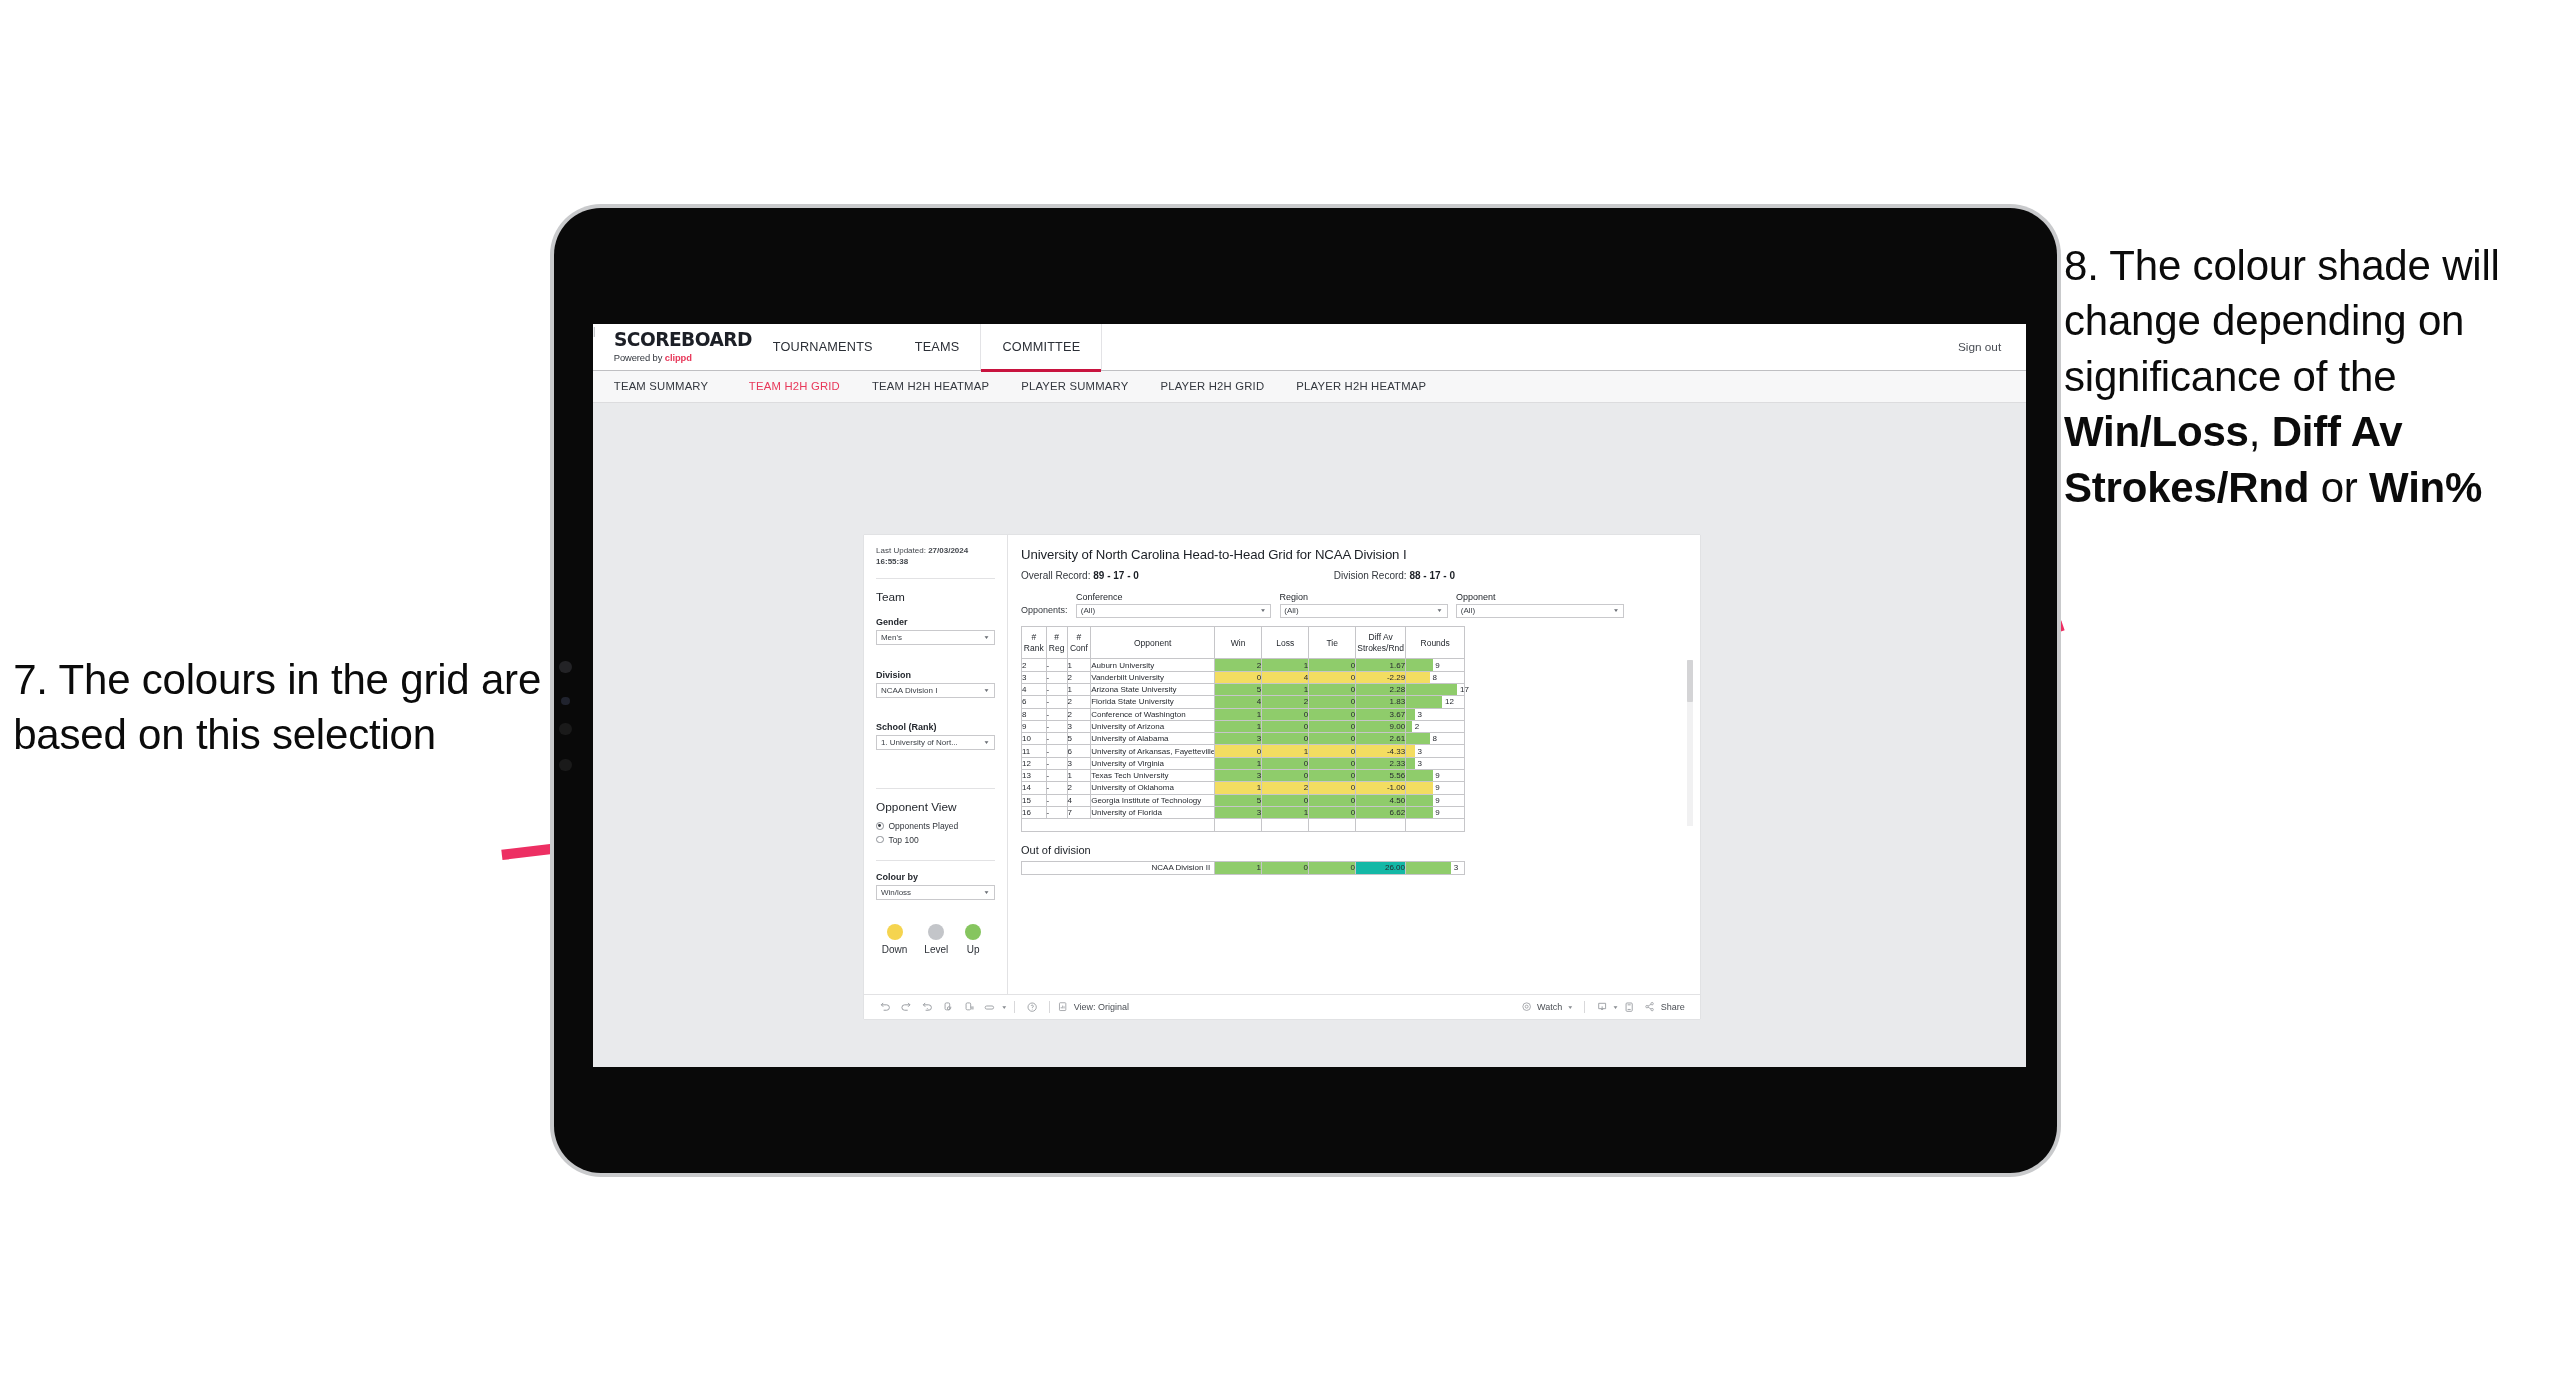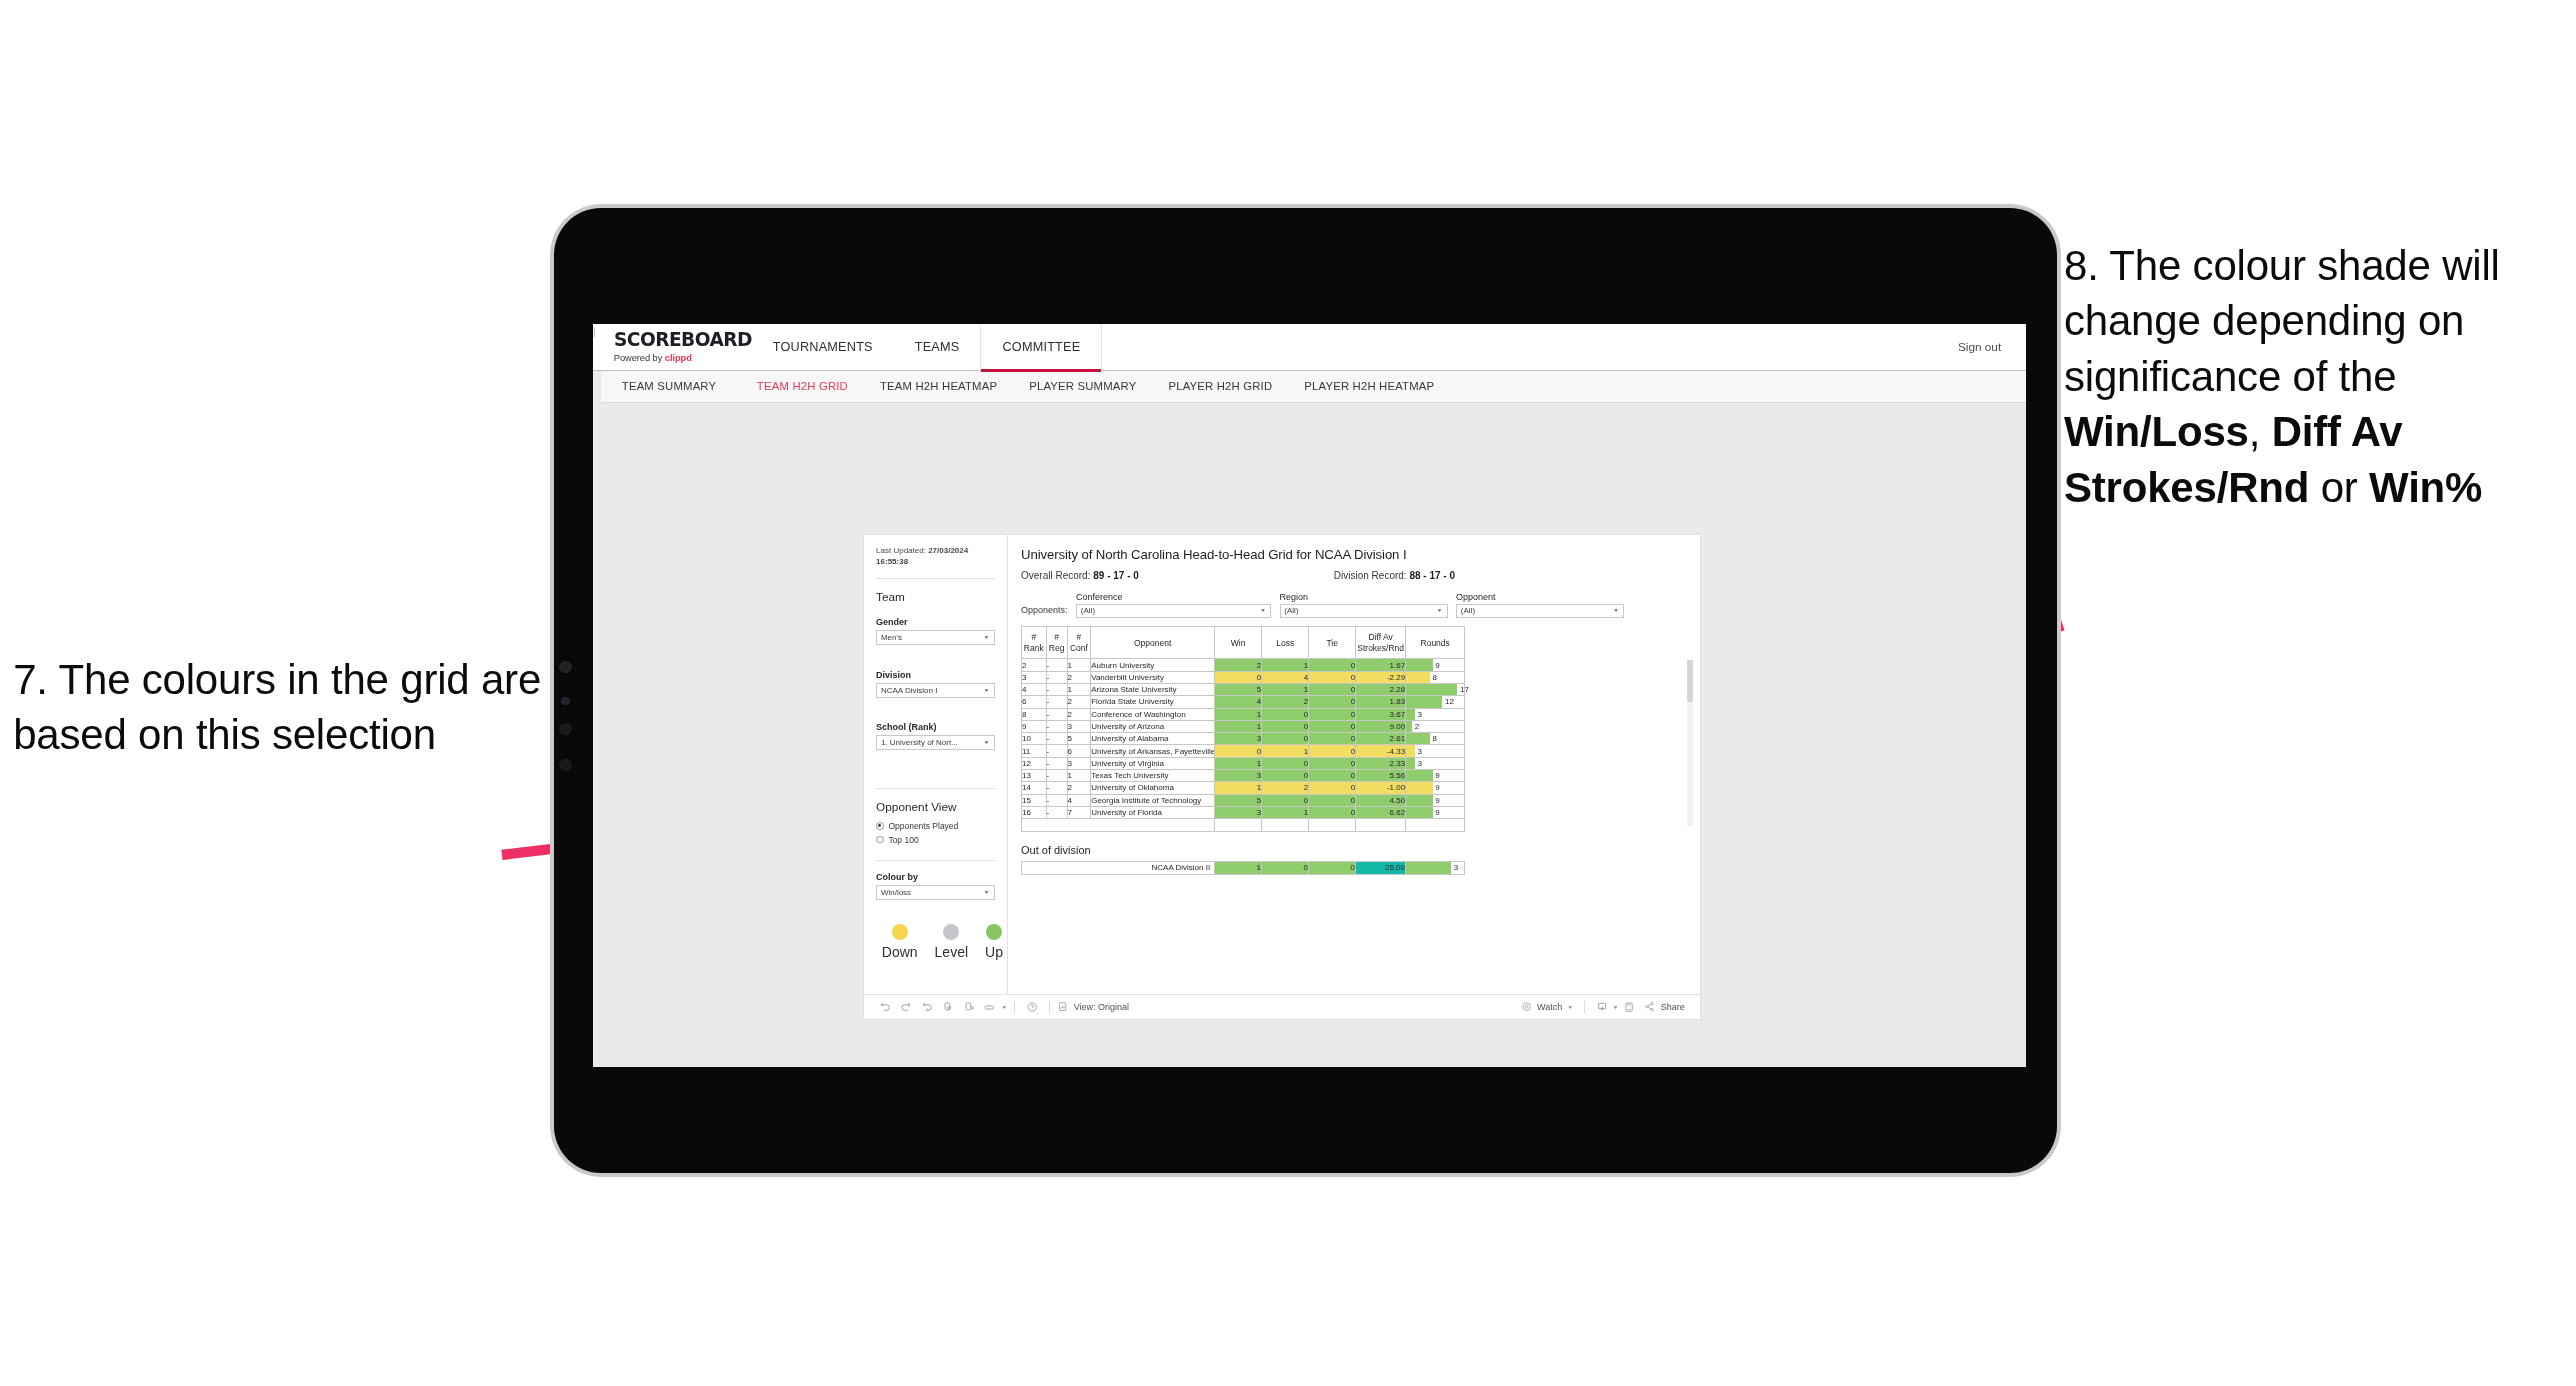--- a/index.html
+++ b/index.html
@@ -90,21 +90,21 @@
   .topnav .item.active { border-left:0.9px solid #e3e3e6; border-right:0.9px solid #e3e3e6; }
   .signout {
     margin-left:auto; display:flex; align-items:center; gap:13.2px;
     padding-right: 24.6px; font-size: 11.8px; color:#4a4e55;
   }
   .signout .bar { color:#b5b7bb; }
 
   
   .subnav {
     height: 32px; background:#f7f7f8; display:flex; align-items:center;
-    border-bottom:0.9px solid #dcdcde; padding-left: 21px; gap: 0; margin-left: 8px;
+    border-bottom:0.9px solid #dcdcde; padding-left: 21px; gap: 0;
   }
   .subnav .sitem {
     font-size: 11.3px; color:#34383f; letter-spacing:0.2px; padding: 0 16px;
   }
   .subnav .sitem:first-child { padding-left:0; padding-right:24.6px;}
   .subnav .sitem.active { color:#e8385a; }
 
   
   .wb {
     position:absolute; left: 271px; top: 211px;
@@ -140,21 +140,21 @@
     width:7.6px; height:7.6px; border-radius:50%; border:0.9px solid #8d9197;
     background:#fff; position:relative; flex:0 0 auto;
   }
   .radio.on::after {
     content:""; position:absolute; inset:1.4px; border-radius:50%; background:#3b3f45;
   }
   .radio-row span { font-size:8.5px; color:#31353b; }
   .legend { display:flex; gap:17px; padding-left: 5.7px; margin-top: 24.6px; }
   .legend .lg { text-align:center; }
   .legend .dot { width:16px; height:16px; border-radius:50%; margin:0 auto 3.8px; }
-  .legend .lb { font-size:14px; color:#2c3037;text-align:right; }
+  .legend .lb { font-size:10px; color:#2c3037; }
 
   
   .content { flex:1; padding: 12.3px 14px 0 13.2px; min-width:0; }
   .title { font-size: 13.2px; color:#1b1f25; letter-spacing:-0.1px; }
   .records { display:flex; margin-top: 7.6px; font-size: 10px; color:#33373d; }
   .records .r2 { margin-left: 195px; }
   .records b { font-weight:700; color:#1b1f25; }
 
   .oppfilters { margin-top: 11.3px; display:flex; align-items:flex-end; gap:8.5px; }
   .oppfilters .lbl0 { font-size:9px; color:#33373d; padding-bottom:2.8px; }

